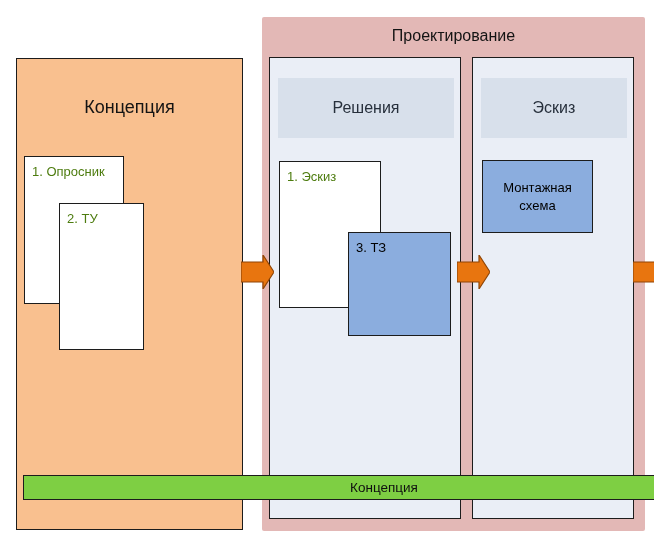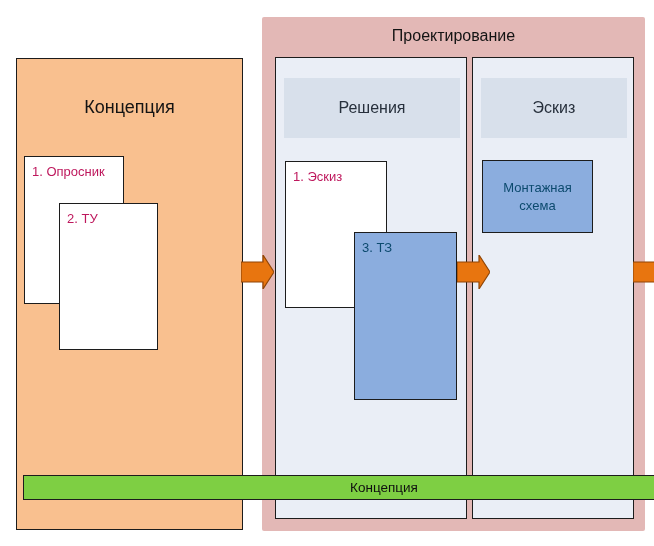--- a/index.html
+++ b/index.html
@@ -37,50 +37,50 @@
     position: absolute; left: 0; right: 0; top: 10px;
     text-align: center; font-size: 16px; color: #141414;
   }
 
   .column {
     position: absolute; top: 40px; height: 462px;
     background: #eaeef6;
     border: 1.6px solid #1c1c1c;
     box-sizing: border-box;
   }
-  .column.solutions { left: 13px;  width: 192px; }
+  .column.solutions { left: 7px;  width: 192px; }
   .column.project   { left: 210px; width: 162px; }
 
   .col-header {
     position: absolute; left: 8px; right: 6px; top: 20px; height: 60px;
     background: #d8e0eb;
     display: flex; align-items: center; justify-content: center;
     font-size: 16px; color: #27303c;
   }
 
   .card {
     position: absolute; box-sizing: border-box;
     background: #ffffff;
     border: 1.4px solid #1c1c1c;
-    font-size: 13px; color: #be185d;
+    font-size: 13px; color: #4d7c0f;
     padding: 7px 7px;
   }
-  .card.blue { background: #8badde; color: #0c4a6e; }
+  .card.blue { background: #8badde; color: #000000; }
   .card.centered {
     display: flex; align-items: center; justify-content: center;
     text-align: center; padding: 4px; line-height: 1.35;
   }
 
   
   .card-questionnaire { left: 7px;  top: 97px;  width: 100px; height: 148px; z-index: 1; }
-  .card-tu            { left: 42px; top: 144px; width: 99px;  height: 147px; z-index: 2; }
+  .card-tu            { left: 42px; top: 144px; width: 85px;  height: 147px; z-index: 2; }
 
   
   .card-sketch { left: 9px;  top: 103px; width: 102px; height: 147px; z-index: 1; }
-  .card-tz     { left: 78px; top: 174px; width: 103px; height: 168px; z-index: 2; }
+  .card-tz     { left: 78px; top: 174px; width: 103px; height: 104px; z-index: 2; }
 
   
   .card-wiring { left: 9px; top: 102px; width: 111px; height: 73px; }
 
   
   .banner {
     left: 23px; top: 475px; width: 722px; height: 25px;
     background: #7ecf43;
     border: 1.4px solid #1c1c1c;
     display: flex; align-items: center; justify-content: center;

